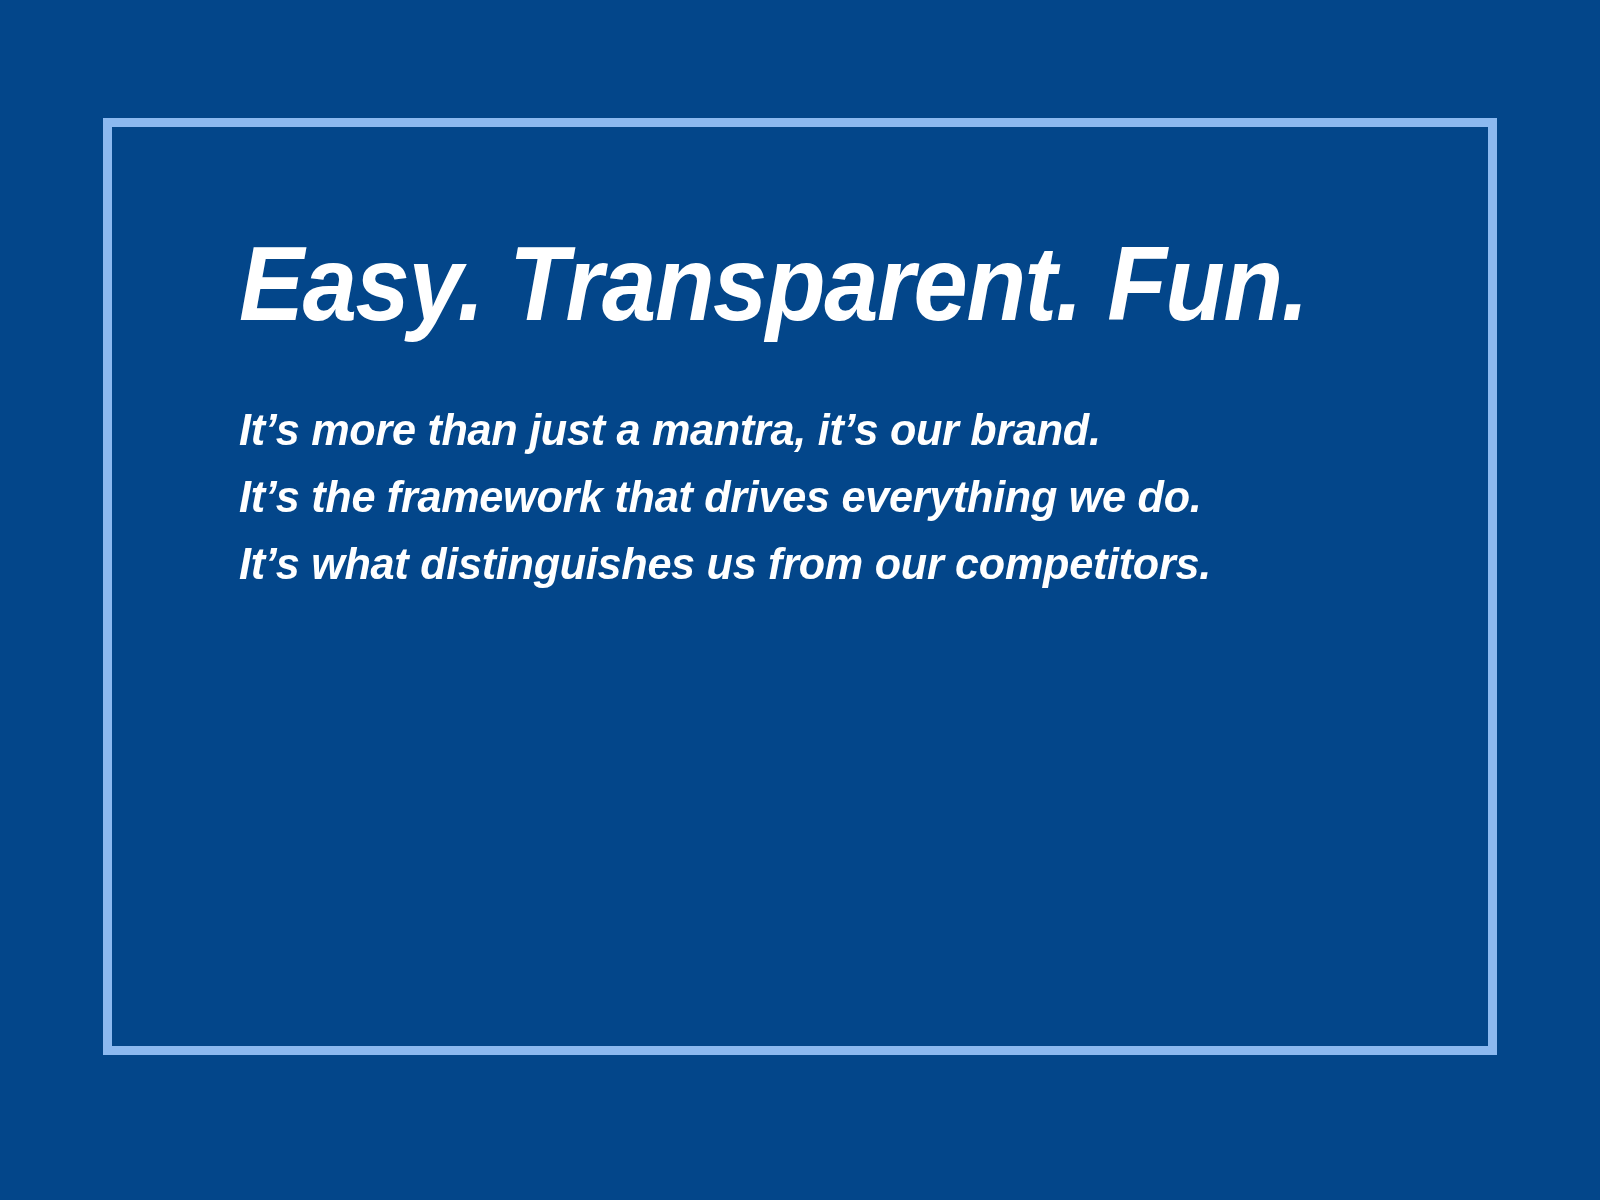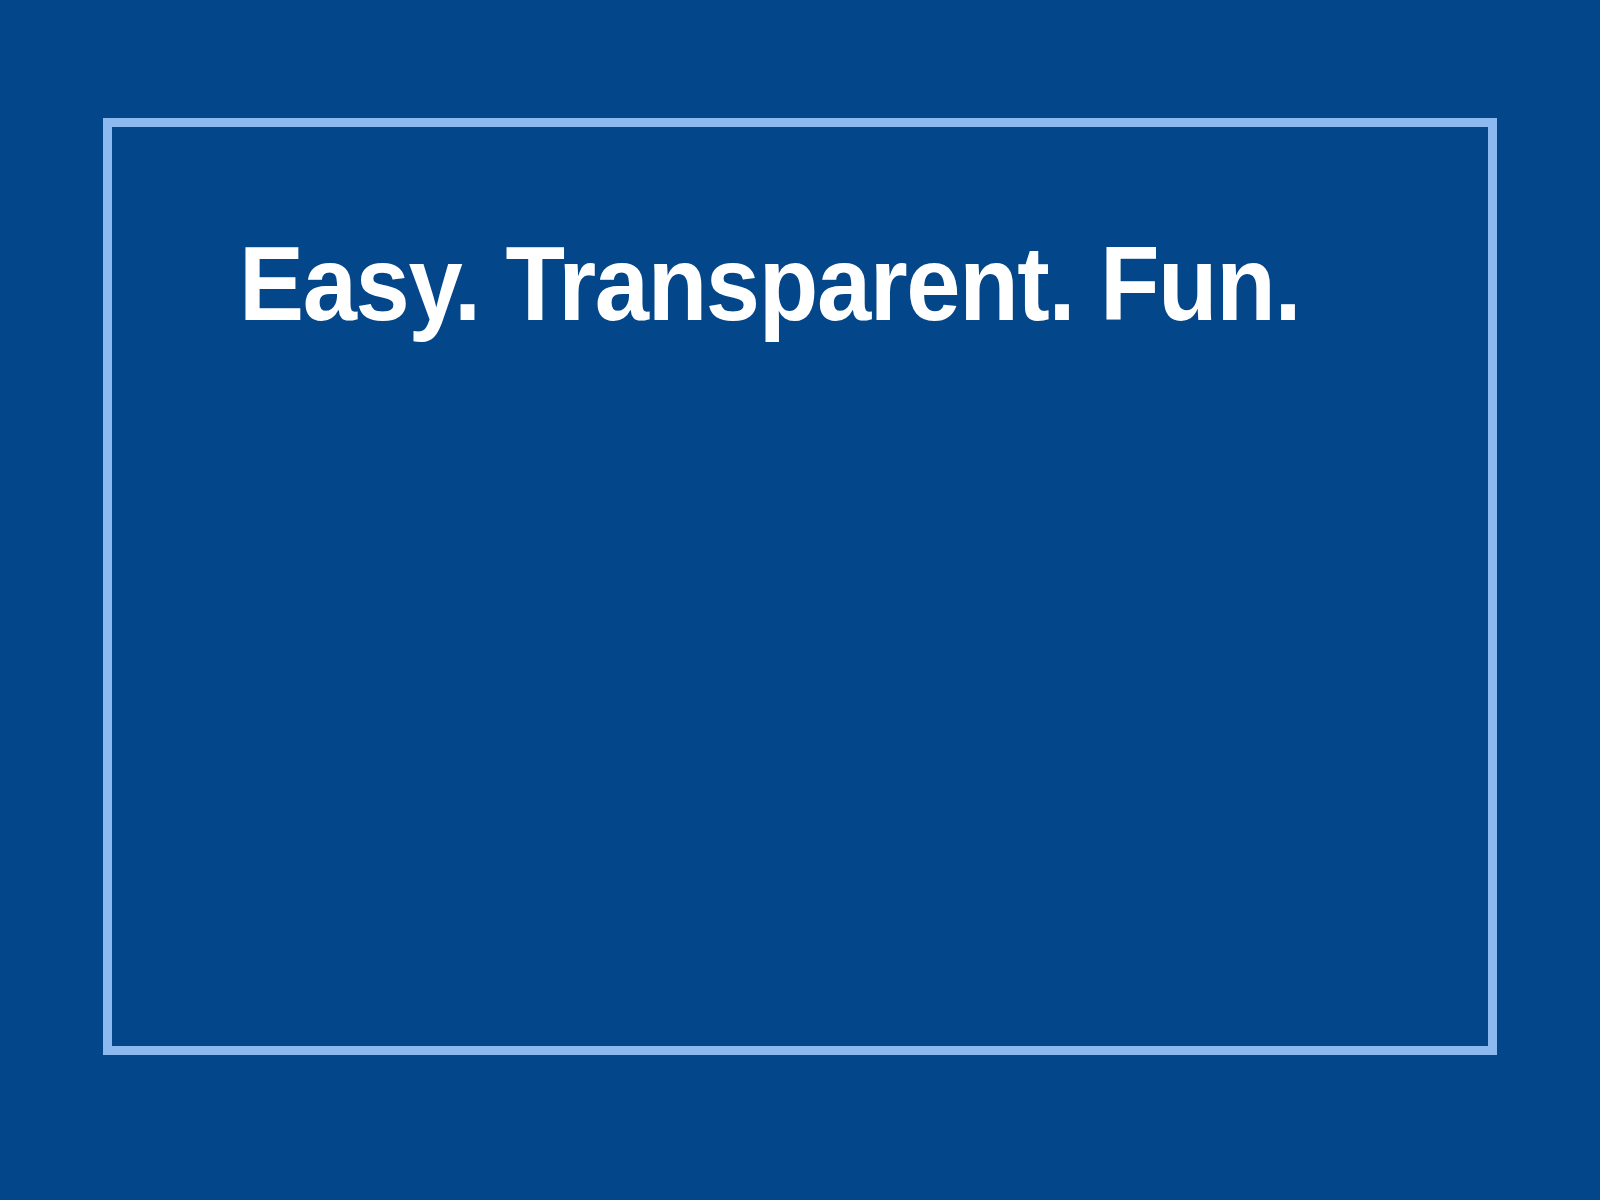--- a/index.html
+++ b/index.html
@@ -12,20 +12,21 @@
     background: #03468a;
     font-family: "Liberation Sans", "DejaVu Sans", sans-serif;
     overflow: hidden;
   }
 
   .slide {
     position: relative;
     width: 1600px;
     height: 1200px;
     background: #03468a;
+    font-style: italic;
   }
 
   
   .frame {
     position: absolute;
     left: 103px;
     top: 118px;
     width: 1394px;
     height: 937px;
     box-sizing: border-box;
@@ -100,16 +101,21 @@
 <body>
 
 <div class="slide">
 
   <div class="frame"></div>
 
   <div class="content">
 
     <h1 class="headline">Easy. Transparent. Fun.</h1>
 
+    <div class="paragraph">
+      <div class="para-line">It’s more than just a mantra, it’s our brand.</div>
+      <div class="para-line">It’s the framework that drives everything we do.</div>
+      <div class="para-line">It’s what distinguishes us from our competitors.</div>
+    </div>
 
 
   </div>
 </div>
 
 </body></html>

